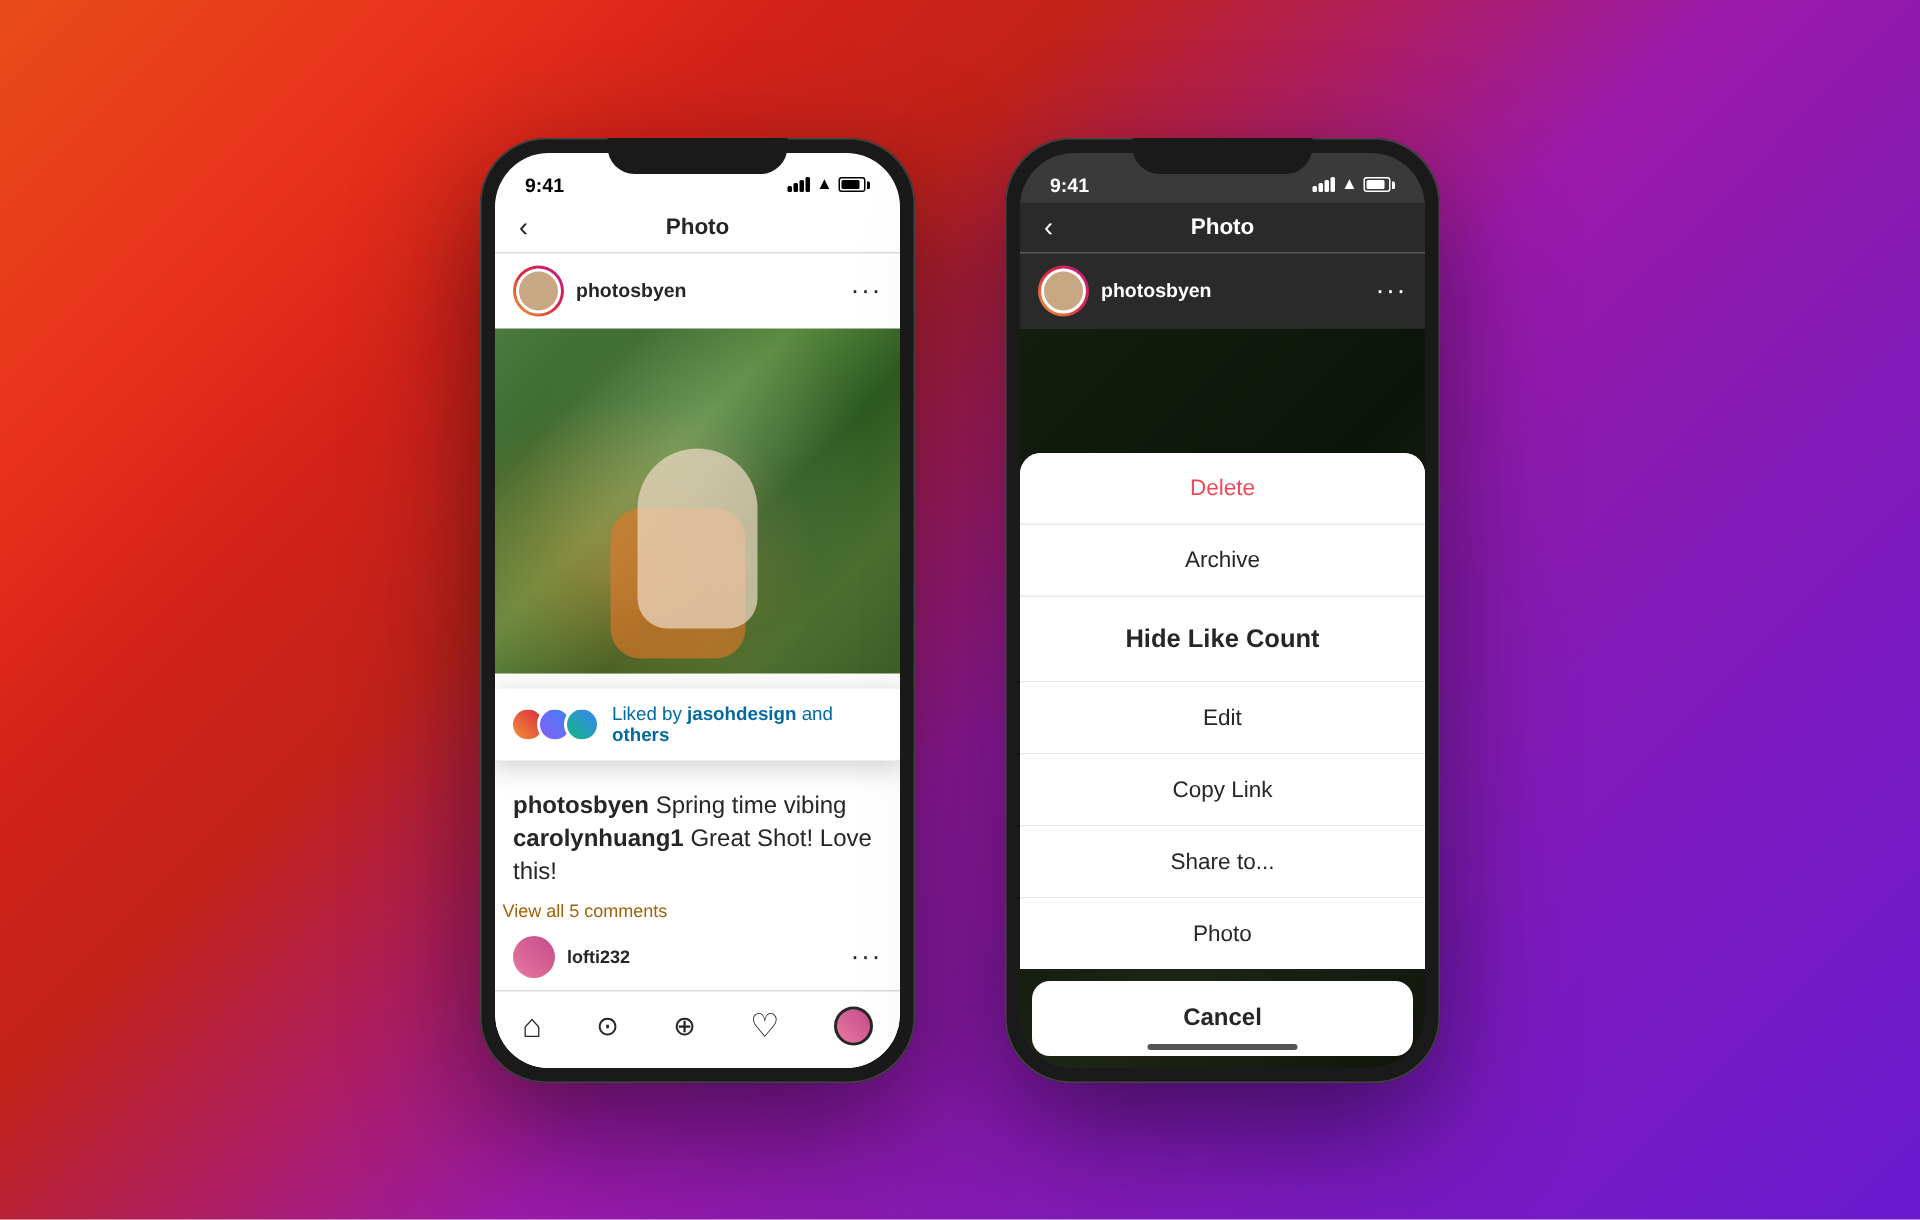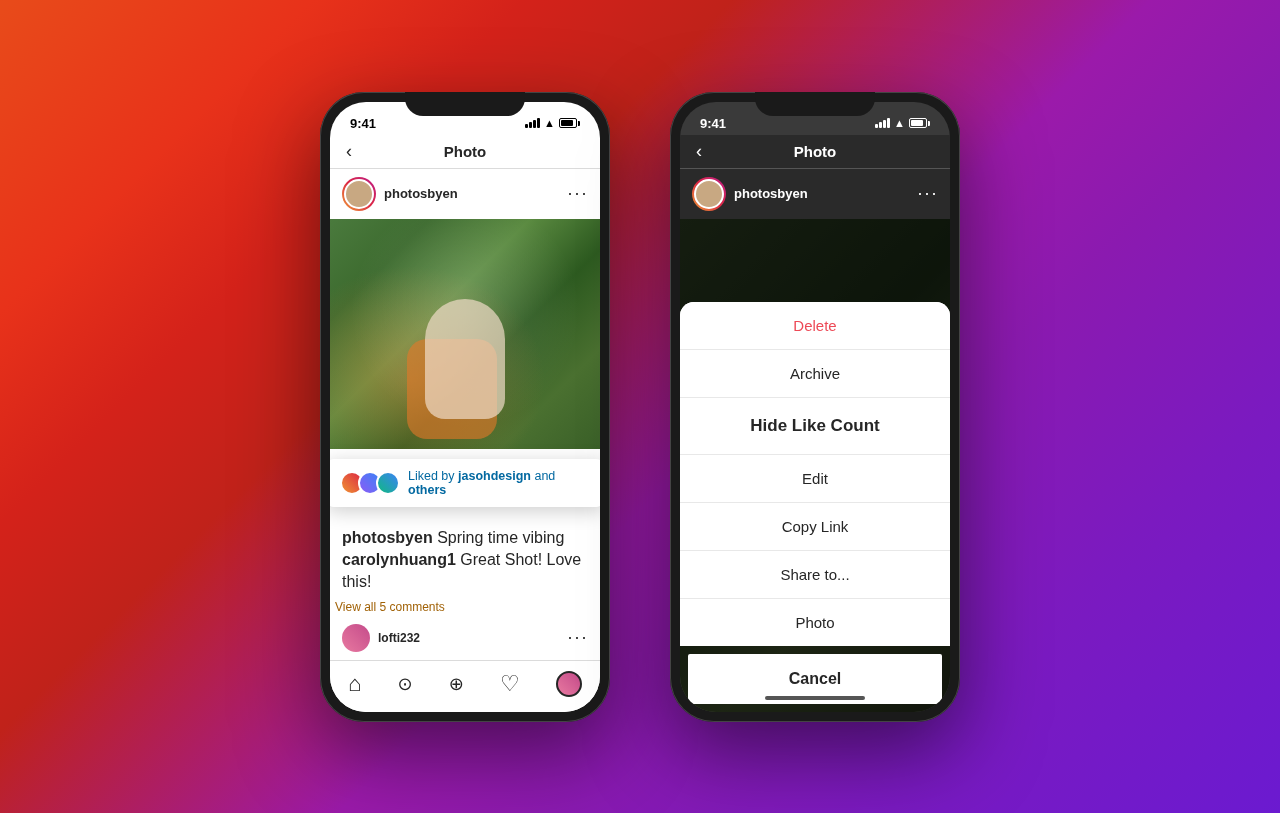--- a/index.html
+++ b/index.html
@@ -397,21 +397,21 @@
     }
 
     .action-sheet-item.highlighted {
       font-size: 17px;
       font-weight: 600;
       padding: 18px;
     }
 
     .action-sheet-cancel {
       background: white;
-      border-radius: 2px;
+      border-radius: 12px;
       margin: 8px;
       overflow: hidden;
     }
 
     .cancel-item {
       display: flex;
       align-items: center;
       justify-content: center;
       padding: 16px;
       font-size: 16px;

